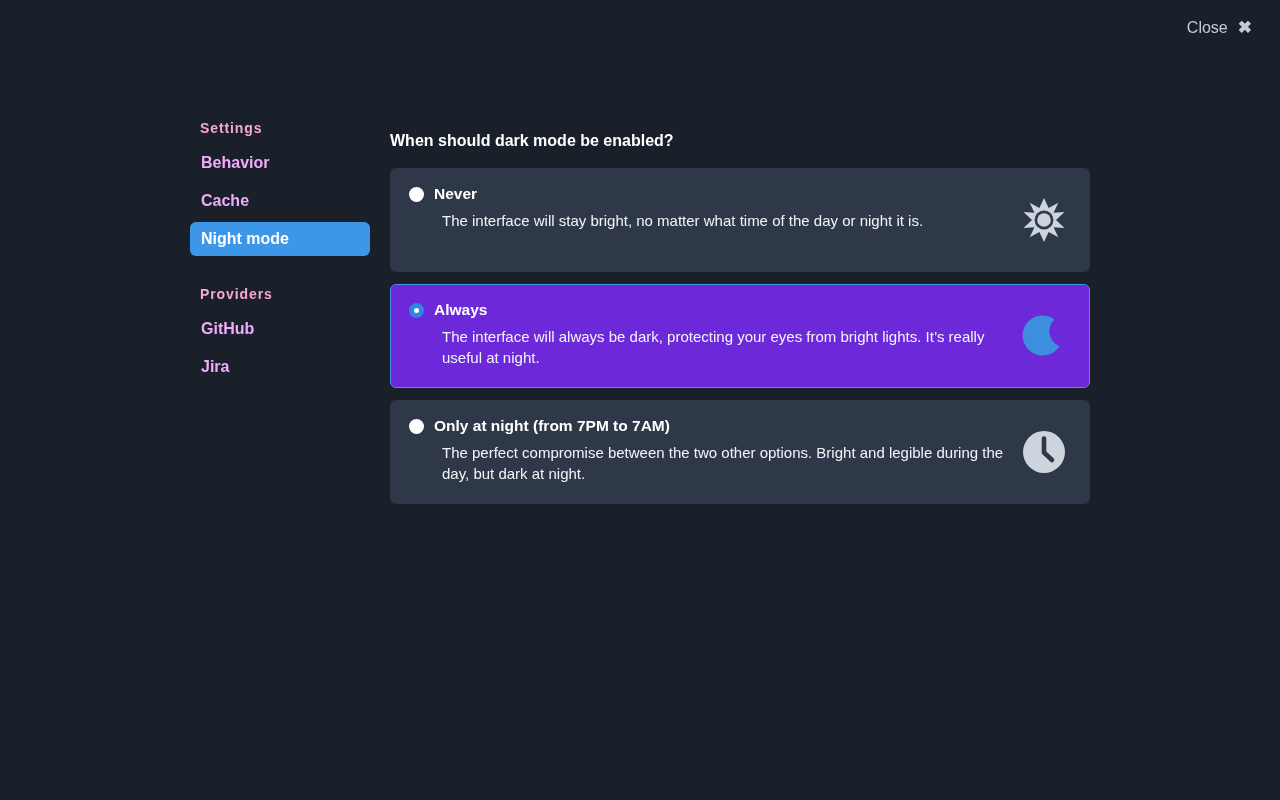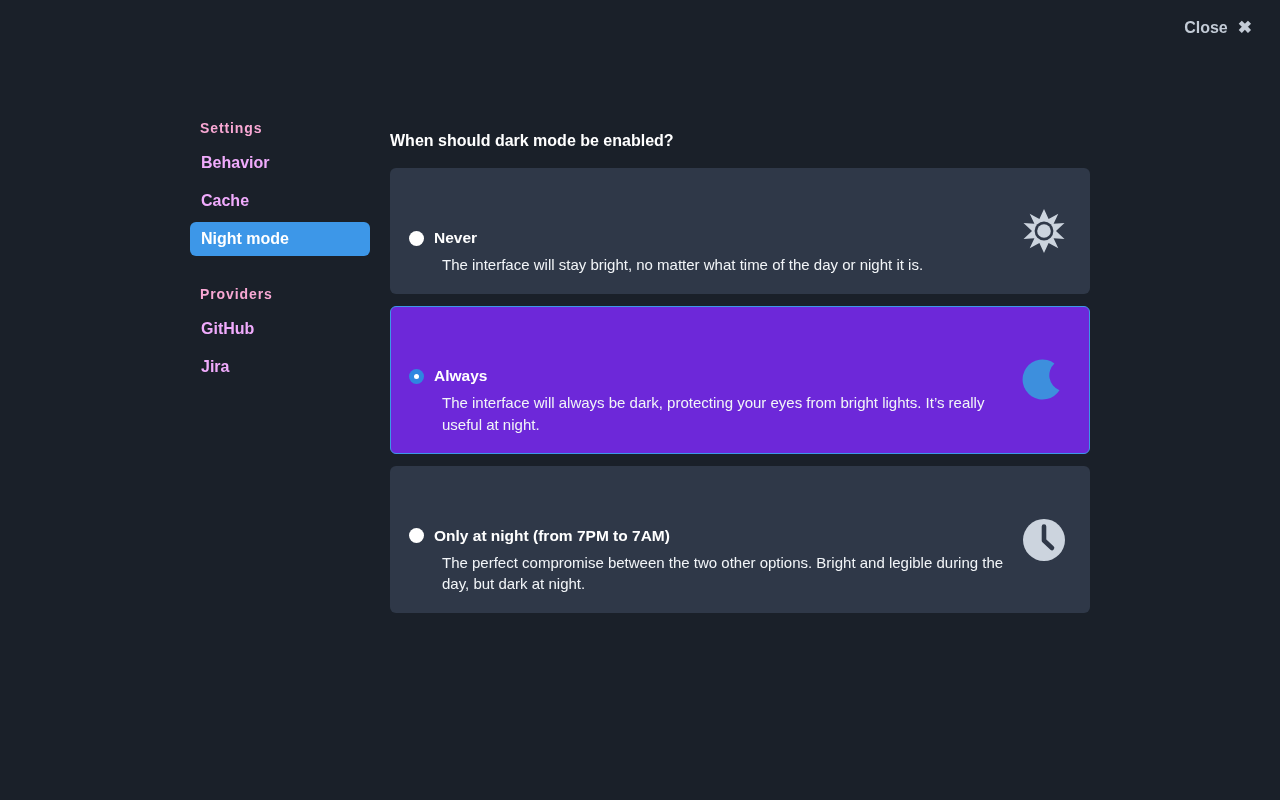--- a/index.html
+++ b/index.html
@@ -35,21 +35,21 @@
     gap: 10px;
     color: #c3cbd6;
     font-size: 16px;
     line-height: 1;
     cursor: pointer;
     background: none;
     border: none;
     font-family: "Liberation Sans", sans-serif;
     padding: 2px;
   }
-  .close-btn .close-label { font-size: 16px; color: #c3cbd6; font-weight: bold; }
+  .close-btn .close-label { font-size: 16px; color: #c3cbd6; }
   .close-x {
     display: inline-block;
     font-size: 17px;
     font-weight: bold;
     color: #c3cbd6;
     line-height: 1;
   }
 
   
   .sidebar {
@@ -112,21 +112,20 @@
   }
   .option-card.selected {
     background: #6d28d9;
     border: 1px solid #3d97e8;
   }
 
   .option-head {
     display: flex;
     align-items: center;
     gap: 10px;
-    margin-top: 44px;
   }
   .radio {
     flex: 0 0 auto;
     width: 15px;
     height: 15px;
     border-radius: 50%;
     background: #ffffff;
     position: relative;
   }
   .radio.checked {

